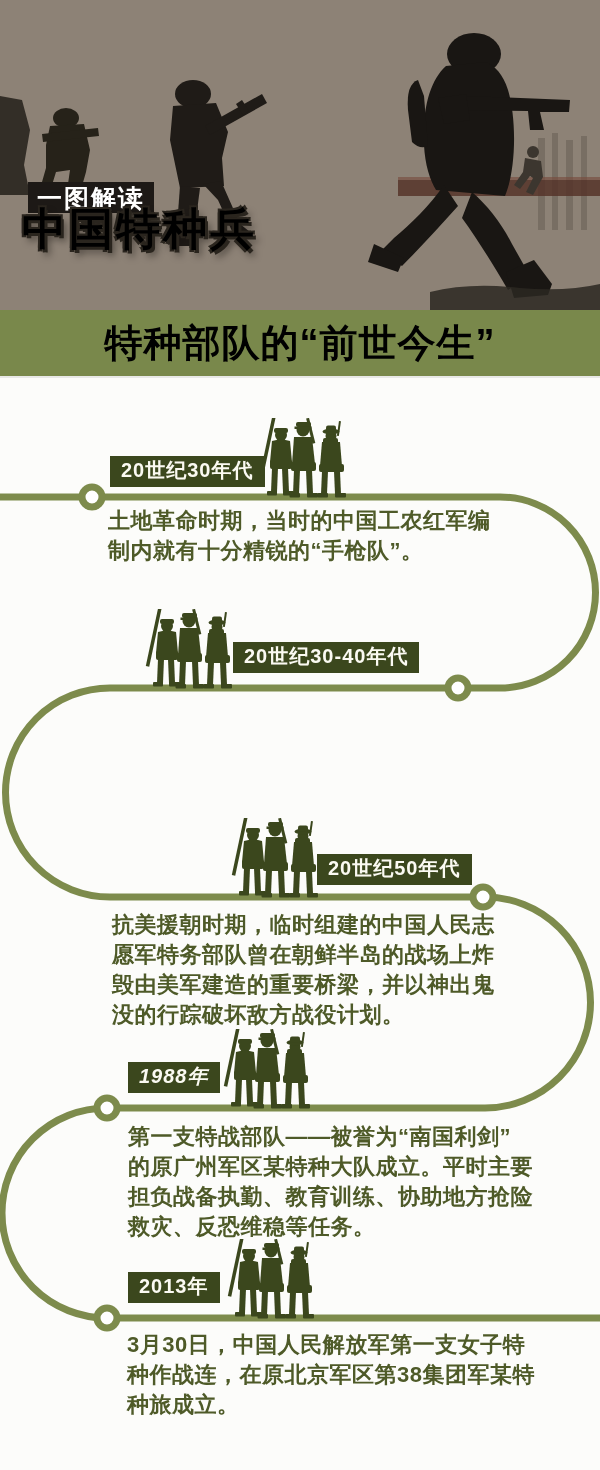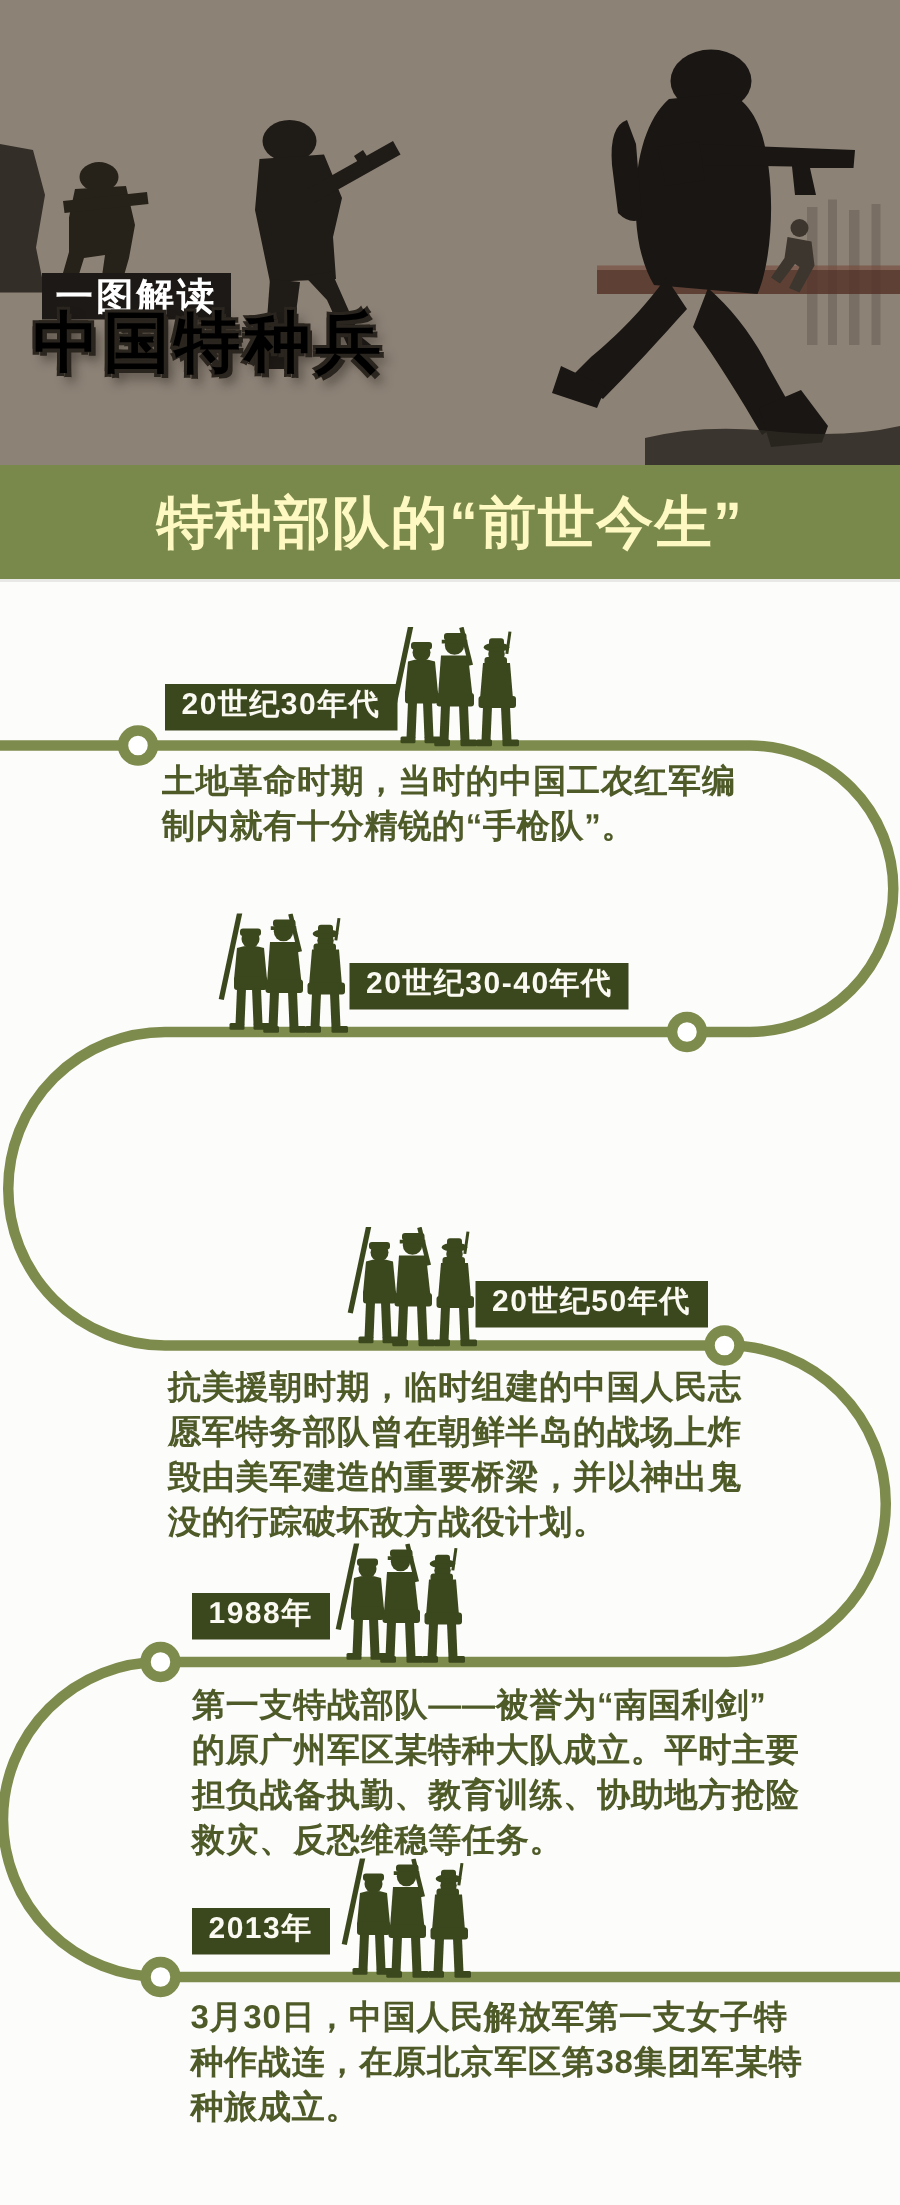--- a/index.html
+++ b/index.html
@@ -29,23 +29,23 @@
   }
   .hero-title{
     position:absolute;left:22px;top:206px;
     font-size:44px;font-weight:900;color:#000000;letter-spacing:3px;line-height:1.05;
     white-space:nowrap;
     text-shadow:-2px -2px 0 #2a251e, 2px -2px 0 #2a251e, -2px 2px 0 #2a251e,
                  3px 3px 0 #2a251e, 5px 6px 7px rgba(20,17,14,.55);
   }
   
   .banner{
-    position:absolute;left:0;top:310px;width:600px;height:76px;
+    position:absolute;left:0;top:310px;width:600px;height:66px;
     background:#79884b;display:flex;align-items:center;justify-content:center;
-    color:#fef9c3;font-size:38px;font-weight:900;letter-spacing:1px;white-space:nowrap;
+    color:#000000;font-size:38px;font-weight:900;letter-spacing:1px;white-space:nowrap;
     box-shadow:0 2px 0 rgba(0,0,0,.08);
   }
   
   .tl-svg{position:absolute;left:0;top:0;width:600px;height:1470px;display:block;pointer-events:none;}
   .era-label{
     position:absolute;background:#3b471d;color:#fbfaf2;
     font-size:20px;font-weight:700;letter-spacing:1px;line-height:23px;
     padding:3px 11px 5px 11px;white-space:nowrap;
   }
   .soldiers{position:absolute;width:92px;height:80px;display:block;color:#3b471d;}
@@ -183,21 +183,21 @@
 
   <svg class="soldiers" style="left:226px;top:818px;">
       <use href="#trio"></use>
     </svg>
   <div class="era-label" style="left:317px;top:854px;">20世纪50年代</div>
   <div class="body-text" style="left:112px;top:910px;">抗美援朝时期，临时组建的中国人民志
 愿军特务部队曾在朝鲜半岛的战场上炸
 毁由美军建造的重要桥梁，并以神出鬼
 没的行踪破坏敌方战役计划。</div>
 
-  <div class="era-label" style="left:128px;top:1062px;">1988年</div>
+  <div class="era-label" style="left:128px;top:1062px;font-style:italic;">1988年</div>
   <svg class="soldiers" style="left:218px;top:1029px;">
       <use href="#trio"></use>
     </svg>
   <div class="body-text" style="left:128px;top:1122px;">第一支特战部队——被誉为“南国利剑”
 的原广州军区某特种大队成立。平时主要
 担负战备执勤、教育训练、协助地方抢险
 救灾、反恐维稳等任务。</div>
 
   <div class="era-label" style="left:128px;top:1272px;text-align:center;">2013年</div>
   <svg class="soldiers" style="left:222px;top:1239px;">

